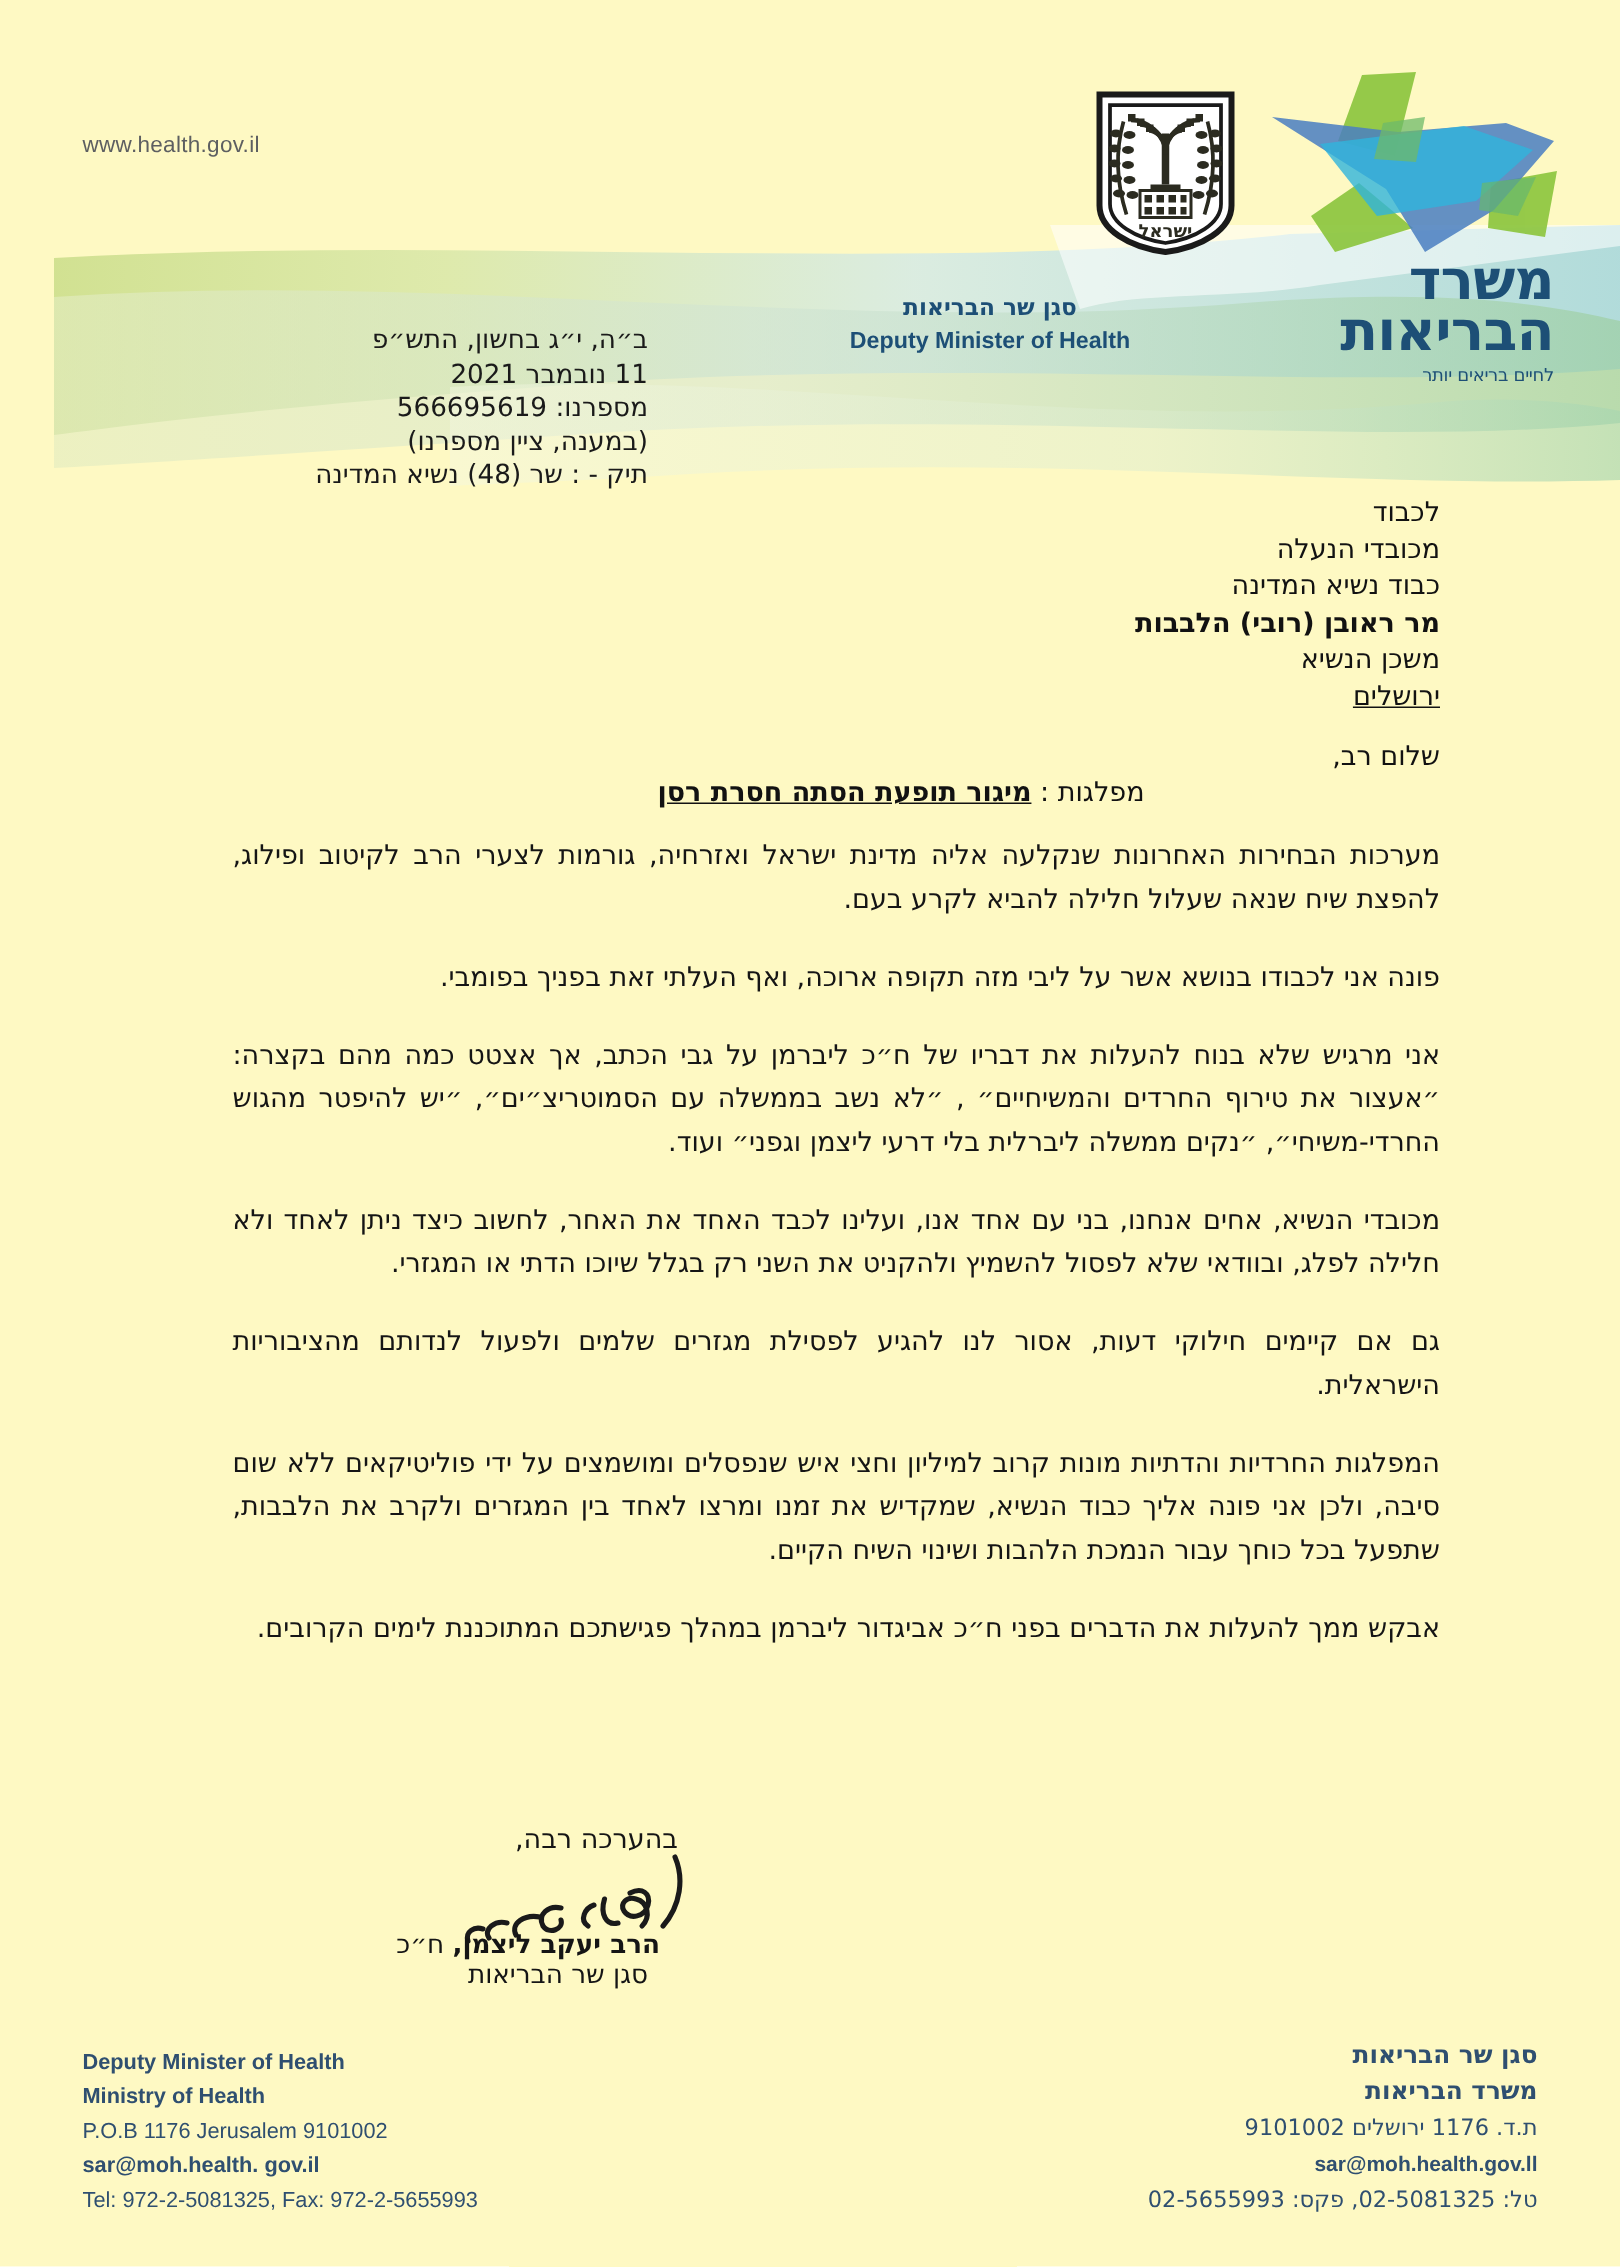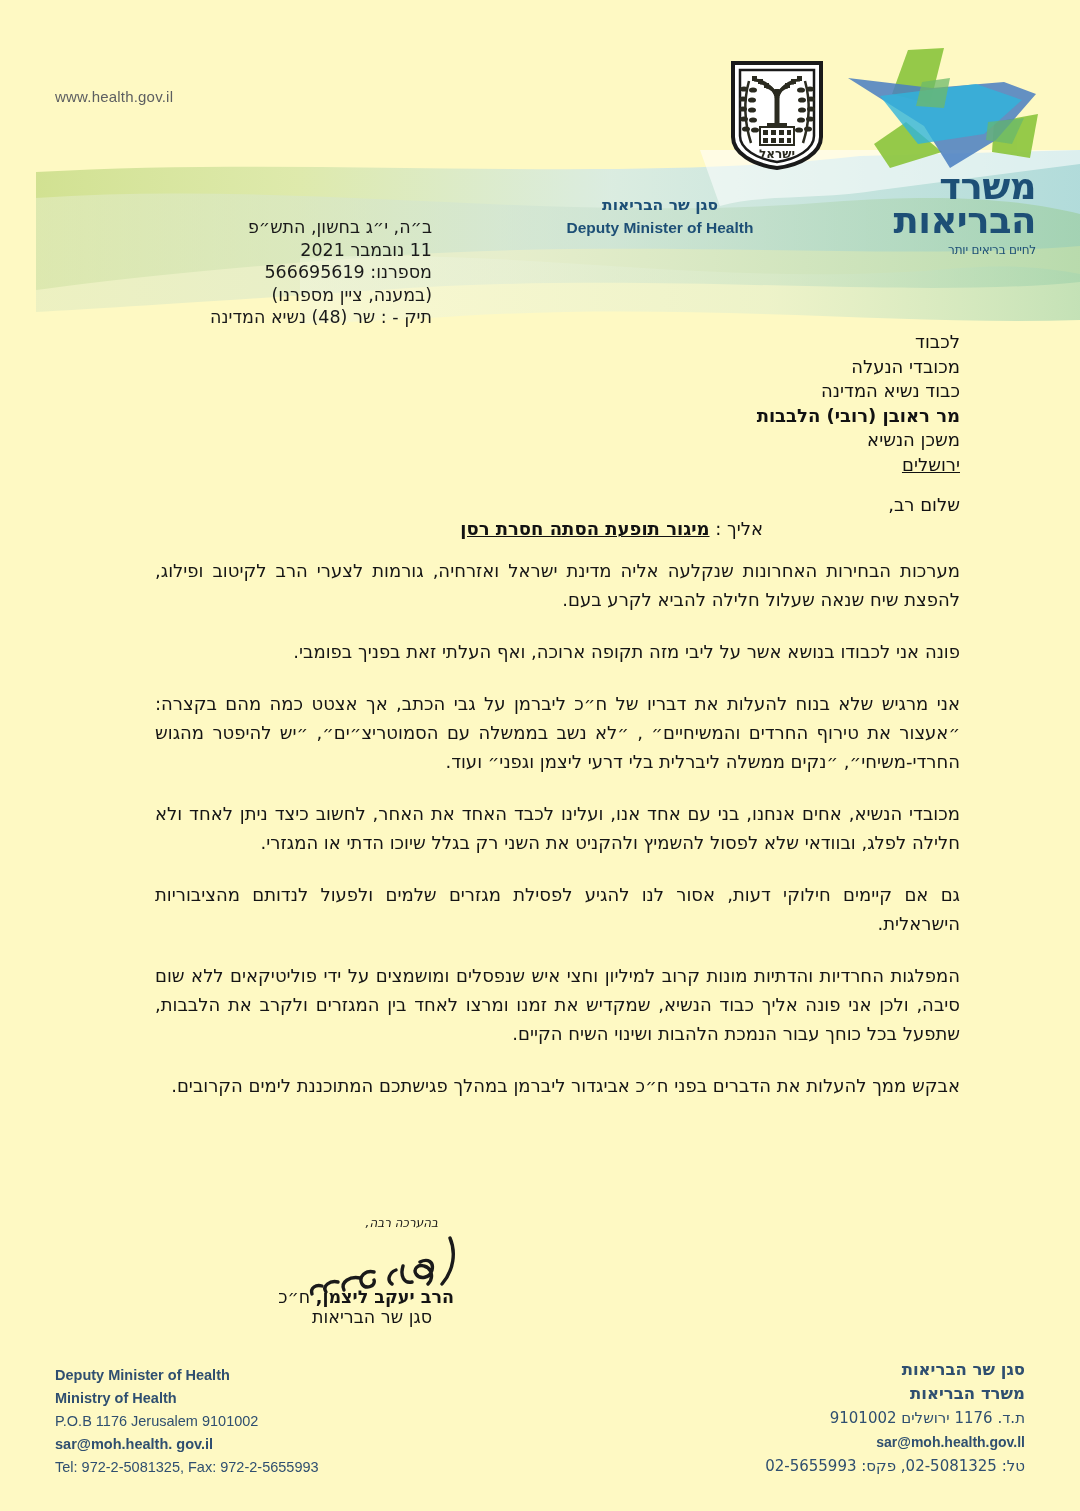--- a/index.html
+++ b/index.html
@@ -183,38 +183,37 @@
     line-height: 29px;
     color: #151515;
   }
   .body-wrap p {
     margin: 0 0 23px 0;
   }
 
   
   .closing {
     position: absolute;
-    right: 642px;
+    right: 628px;
     top: 1216px;
     direction: rtl;
     font-family: "DejaVu Sans", sans-serif;
-    font-size: 12px;
+    font-size: 18px;
     color: #151515;
-    font-style: italic;
   }
   .signature-svg {
     position: absolute;
     left: 300px;
     top: 1236px;
     width: 210px;
     height: 72px;
   }
   .sig-name {
     position: absolute;
-    right: 626px;
+    right: 640px;
     top: 1287px;
     direction: rtl;
     font-family: "DejaVu Sans", sans-serif;
     font-size: 17.5px;
     color: #151515;
     white-space: nowrap;
   }
   .sig-name .nm { font-weight: bold; }
   .sig-role {
     position: absolute;
@@ -401,21 +400,21 @@
     <div>מכובדי הנעלה</div>
     <div>כבוד נשיא המדינה</div>
     <div class="bold">מר ראובן (רובי) הלבבות</div>
     <div>משכן הנשיא</div>
     <div class="ul">ירושלים</div>
   </div>
 
   <div class="greeting">שלום רב,</div>
 
   <div class="subject">
-    <span>אליך :</span>
+    <span>מפלגות :</span>
     <span class="topic">מיגור תופעת הסתה חסרת רסן</span>
   </div>
 
   <div class="body-wrap">
     <p>מערכות הבחירות האחרונות שנקלעה אליה מדינת ישראל ואזרחיה, גורמות לצערי הרב לקיטוב ופילוג, להפצת שיח שנאה שעלול חלילה להביא לקרע בעם.</p>
     <p>פונה אני לכבודו בנושא אשר על ליבי מזה תקופה ארוכה, ואף העלתי זאת בפניך בפומבי.</p>
     <p>אני מרגיש שלא בנוח להעלות את דבריו של ח״כ ליברמן על גבי הכתב, אך אצטט כמה מהם בקצרה: ״אעצור את טירוף החרדים והמשיחיים״ , ״לא נשב בממשלה עם הסמוטריצ״ים״, ״יש להיפטר מהגוש החרדי-משיחי״, ״נקים ממשלה ליברלית בלי דרעי ליצמן וגפני״ ועוד.</p>
     <p>מכובדי הנשיא, אחים אנחנו, בני עם אחד אנו, ועלינו לכבד האחד את האחר, לחשוב כיצד ניתן לאחד ולא חלילה לפלג, ובוודאי שלא לפסול להשמיץ ולהקניט את השני רק בגלל שיוכו הדתי או המגזרי.</p>
     <p>גם אם קיימים חילוקי דעות, אסור לנו להגיע לפסילת מגזרים שלמים ולפעול לנדותם מהציבוריות הישראלית.</p>
     <p>המפלגות החרדיות והדתיות מונות קרוב למיליון וחצי איש שנפסלים ומושמצים על ידי פוליטיקאים ללא שום סיבה, ולכן אני פונה אליך כבוד הנשיא, שמקדיש את זמנו ומרצו לאחד בין המגזרים ולקרב את הלבבות, שתפעל בכל כוחך עבור הנמכת הלהבות ושינוי השיח הקיים.</p>

